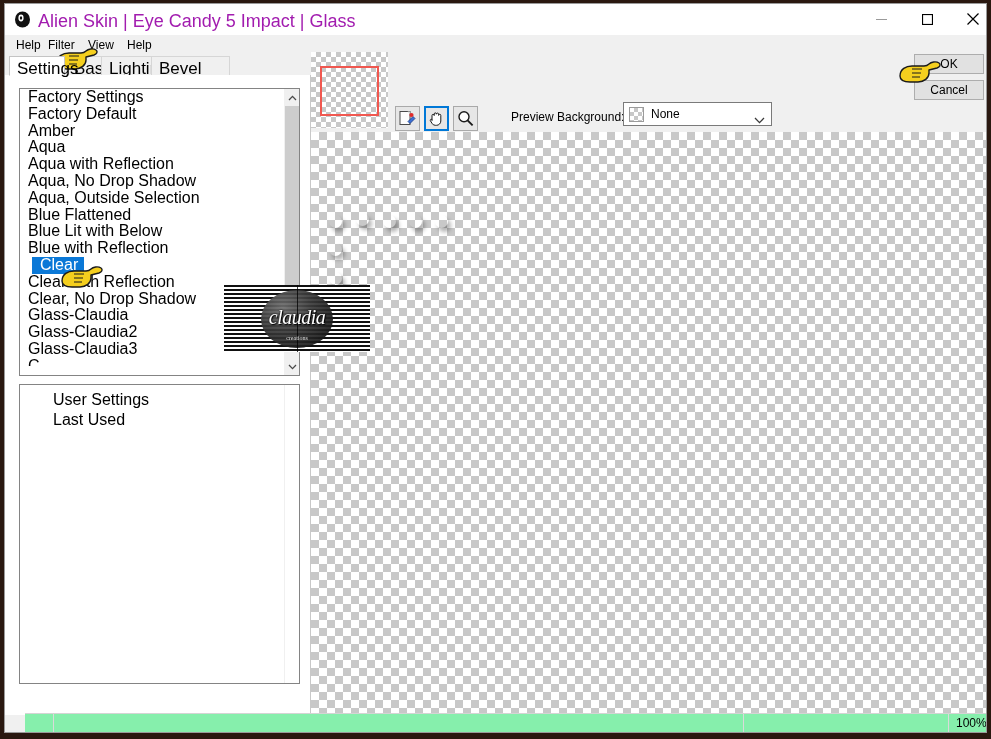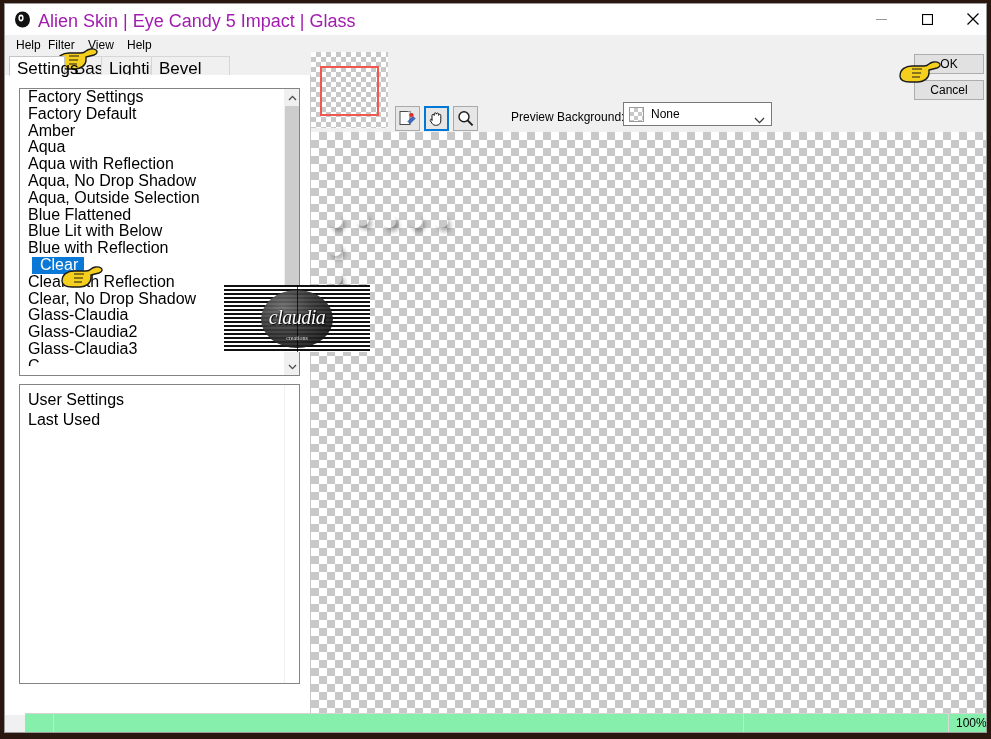--- a/index.html
+++ b/index.html
@@ -398,21 +398,21 @@
         <div class="thumb" style="top:17px;height:232px"></div>
         <div class="arrow down">
           <svg width="9" height="6" viewBox="0 0 9 6">
             <path d="M1 1 L4.5 4.6 L8 1" stroke="#4a4a4a" stroke-width="1.3" fill="none"></path>
           </svg>
         </div>
       </div>
     </div>
 
     <div class="listbox" id="user-list">
-      <div class="list-inner" id="user-rows" style="padding-top: 5px;">
+      <div class="list-inner" id="user-rows" style="padding-top: 5px; margin-left: 25px;">
           <div class="list-row" style="height: 20px; line-height: 20px;">User Settings</div>
           <div class="list-row" style="height: 20px; line-height: 20px;">Last Used</div>
         </div>
       <div class="vscroll noarrows">
         <div class="thumb" style="top:0;height:298px;background:#ffffff"></div>
       </div>
     </div>
 
   </div>
 

